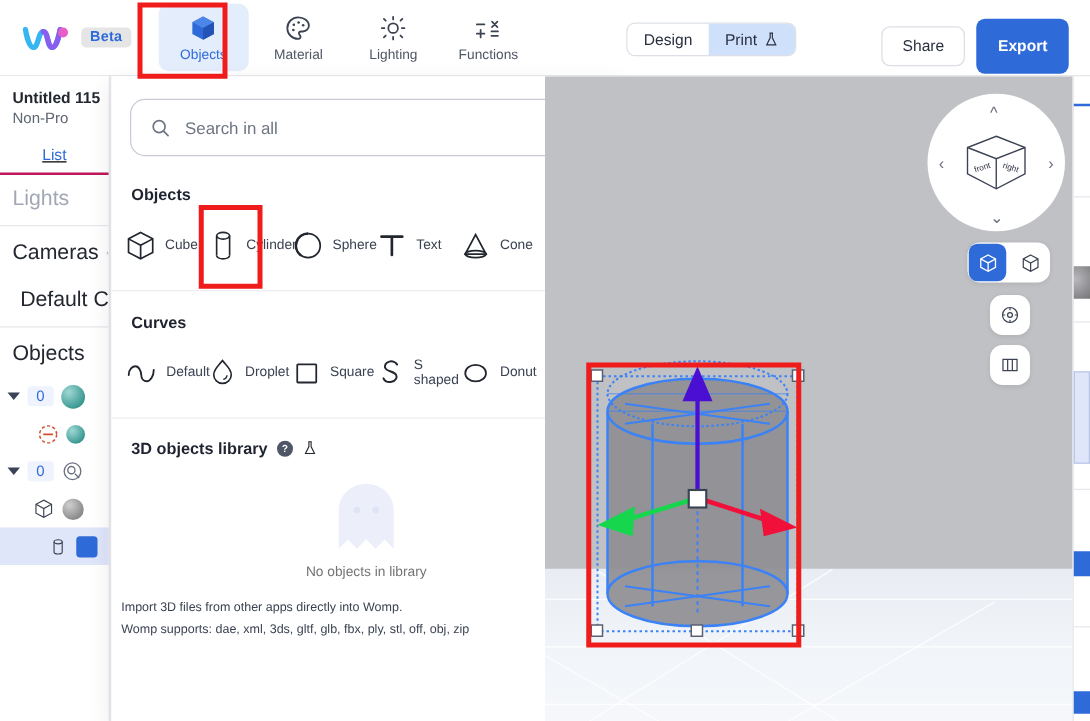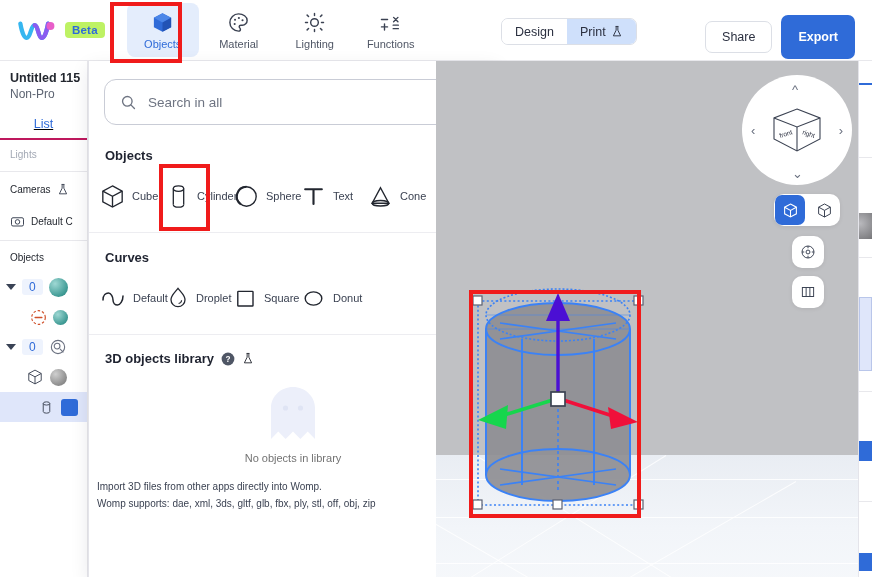--- a/index.html
+++ b/index.html
@@ -13,21 +13,21 @@
 
   
   .topbar {
     position: absolute; left: 0; top: 0; width: 872px; height: 61px;
     background: #ffffff; border-bottom: 1px solid #e8e8ec;
     display: flex; align-items: center;
   }
   .logo-wrap { display: flex; align-items: center; gap: 9px; margin-left: 18px; }
   .logo-mark { width: 38px; height: 26px; }
   .beta-chip {
-    background: #bef264; color: #2f6bd8; font-size: 11.5px; font-weight: 600;
+    background: #e5e5e5; color: #2f6bd8; font-size: 11.5px; font-weight: 600;
     padding: 2px 7px; border-radius: 4px; letter-spacing: .2px;
   }
   .tool-tabs { display: flex; align-items: center; margin-left: 22px; gap: 4px; }
   .tool-tab {
     width: 72px; height: 54px; border-radius: 8px;
     display: flex; flex-direction: column; align-items: center; justify-content: center;
     gap: 4px; cursor: pointer; background: transparent;
   }
   .tool-tab.active { background: #e4edfc; }
   .tool-tab .tt-label { font-size: 11px; color: #4f5665; line-height: 1; }
@@ -57,21 +57,21 @@
 
   
   .sidebar {
     position: absolute; left: 0; top: 61px; width: 88px; height: 516px;
     background: #fff; border-right: 1px solid #e8e8ec; overflow: hidden;
   }
   .doc-title { font-size: 12.5px; font-weight: 600; color: #23272f; padding: 10px 0 0 10px; white-space: nowrap; }
   .doc-sub { font-size: 12px; color: #5d6472; padding: 2px 0 0 10px; }
   .side-tabs { margin-top: 10px; border-bottom: 2px solid #be185d; text-decoration: underline; }
   .side-tab { text-align: center; font-size: 12.5px; color: #2f6bd8; padding: 6px 0 7px; cursor: pointer; }
-  .side-row { padding: 9px 0 9px 10px; font-size: 10px; color: #23272f; white-space: nowrap; display:flex; align-items:center; gap:6px;}
+  .side-row { padding: 9px 0 9px 10px; font-size: 17px; color: #23272f; white-space: nowrap; display:flex; align-items:center; gap:6px;}
   .side-row.muted { color: #a2a8b4; }
   .side-sep { height: 1px; background: #e8e8ec; margin: 2px 0; }
   .tree-row { display: flex; align-items: center; gap: 6px; padding: 4px 0 4px 6px; height: 30px; white-space: nowrap; }
   .tree-row.selected { background: #dfe6fa; }
   .caret { width: 0; height: 0; border-left: 5px solid transparent; border-right: 5px solid transparent; border-top: 6px solid #3a4355; }
   .num-chip { background: #eef3fd; color: #2f6bd8; font-size: 12px; padding: 1px 7px; border-radius: 3px; }
   .ball { width: 19px; height: 19px; border-radius: 50%; background: radial-gradient(circle at 32% 30%, #9fd8d4, #3e9a94 70%, #2e7a76); }
   .blue-chip { width: 17px; height: 17px; border-radius: 3px; background: #2f6bd8; }
 
   
@@ -402,20 +402,28 @@
 
       <div class="item">
         <span class="item-ico">
           <svg width="25" height="25" viewBox="0 0 24 24" fill="none" stroke="#22262f" stroke-width="1.35">
             <rect x="4.6" y="5.2" width="14.6" height="14" rx="0.6"></rect>
           </svg>
         </span>
         <span class="item-lbl">Square</span>
       </div>
 
+      <div class="item">
+        <span class="item-ico">
+          <svg width="25" height="27" viewBox="0 0 24 26" fill="none" stroke="#22262f" stroke-width="1.5" stroke-linecap="round">
+            <path d="M17 6.4C16 4.4 13.4 3.5 11 4.1 8 4.8 6.8 7.5 8.2 9.6c1.5 2.2 6.6 2.2 8 4.6 1.2 2.1-.4 5-3.5 5.5-2.7.5-5.3-.6-6.2-2.7"></path>
+          </svg>
+        </span>
+        <span class="item-lbl">S shaped</span>
+      </div>
 
       <div class="item">
         <span class="item-ico">
           <svg width="27" height="25" viewBox="0 0 26 24" fill="none" stroke="#22262f" stroke-width="1.35">
             <ellipse cx="13" cy="12" rx="8" ry="6.4"></ellipse>
           </svg>
         </span>
         <span class="item-lbl">Donut</span>
       </div>
     </div>

